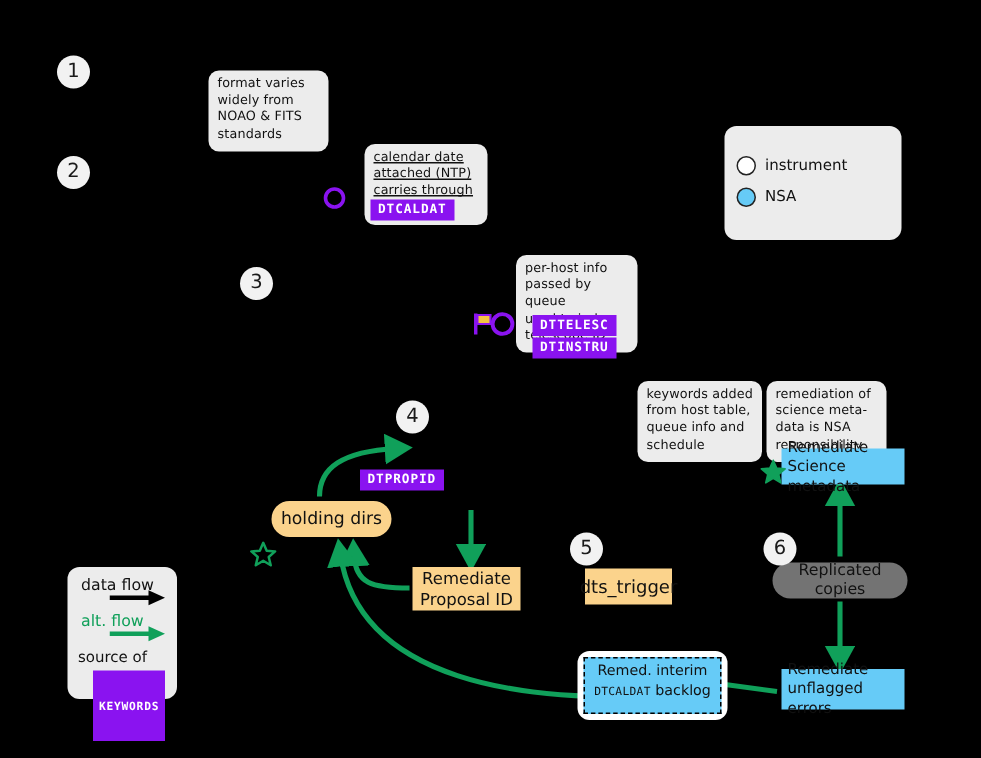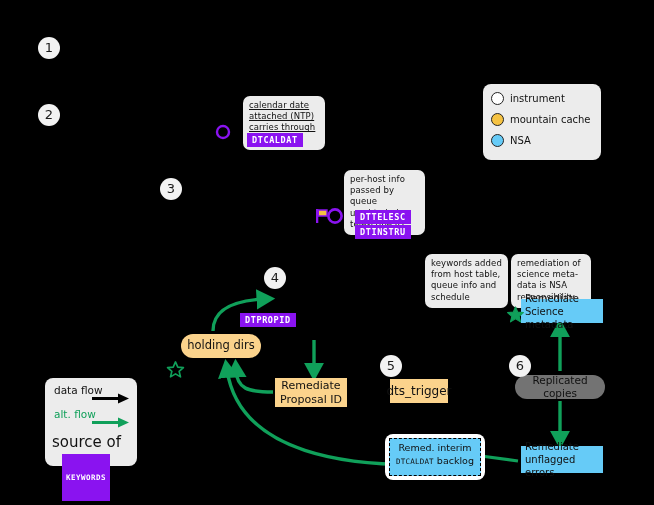--- a/index.html
+++ b/index.html
@@ -146,21 +146,21 @@
   }
 
   
   #color-key {
     position: absolute;
     left: 483px; top: 84px;
     width: 118px; height: 76px;
     background: #ececec;
     border-radius: 8px;
     z-index: 6;
-    padding: 4px 8px;
+    padding: 16px 8px;
     box-sizing: border-box;
     font-family: "DejaVu Sans", sans-serif;
   }
   .key-row {
     display: flex;
     align-items: center;
     height: 21px;
     font-size: 10px;
     color: #111111;
   }
@@ -169,39 +169,39 @@
     border-radius: 50%;
     border: 1.2px solid #222222;
     margin-right: 6px;
     flex: 0 0 auto;
   }
 
   
   #flow-key {
     position: absolute;
     left: 45px; top: 378px;
-    width: 92px; height: 88px;
+    width: 73px; height: 88px;
     background: #ececec;
     border-radius: 8px;
     z-index: 6;
     padding: 6px 7px;
     box-sizing: border-box;
     font-family: "DejaVu Sans", sans-serif;
   }
   .flow-row {
     position: relative;
     height: 24px;
     font-size: 10.5px;
     color: #111111;
   }
   .flow-row.alt { color: #10a05a; }
   .flow-row .lbl { position: absolute; left: 2px; top: 0; }
   .flow-row .arw { position: absolute; right: 0px; top: 9px; }
   .src-label {
-    font-size: 15px;
+    font-size: 10px;
     color: #111111;
     margin-top: 1px;
     display: block;
   }
   .kw-inline {
     display: inline-block;
     background: #8a13f0;
     color: #ffffff;
     font-family: "DejaVu Sans Mono", monospace;
     font-size: 7.5px;
@@ -242,20 +242,24 @@
     <path d="M560,371 L560,330" fill="none" stroke="#10a05a" stroke-width="3.4" marker-end="url(#grn-arrow)"></path>
   </svg>
 
   <div class="step-num" style="left:38px;  top:37px;">1</div>
   <div class="step-num" style="left:38px;  top:104px;">2</div>
   <div class="step-num" style="left:160px; top:178px;">3</div>
   <div class="step-num" style="left:264px; top:267px;">4</div>
   <div class="step-num" style="left:380px; top:355px;">5</div>
   <div class="step-num" style="left:509px; top:355px;">6</div>
 
+  <div class="note" style="left:139px; top:47px;  width:68px;">format varies
+widely from
+NOAO &amp; FITS
+standards</div>
   <div class="note" style="left:243px; top:96px;  width:70px;text-decoration:underline;">calendar date
 attached (NTP)
 carries through
 later steps</div>
   <div class="note" style="left:344px; top:170px; width:69px;">per-host info
 passed by queue
 used to index
 telescope ID</div>
   <div class="note" style="left:425px; top:254px; width:71px;">keywords added
 from host table,
@@ -326,24 +330,20 @@
       <div><span class="mono">DTCALDAT</span><span> backlog</span></div>
     </div>
   </div>
 
   <div id="color-key">
     <div class="key-row">
       <span class="key-dot" style="background:#ffffff;"></span>
       <span>instrument</span>
     </div>
     <div class="key-row">
-      <span class="key-dot" style="background:#f5c242;"></span>
-      <span>mountain cache</span>
-    </div>
-    <div class="key-row">
       <span class="key-dot" style="background:#66cbf7;"></span>
       <span>NSA</span>
     </div>
   </div>
 
   <div id="flow-key">
     <div class="flow-row">
       <span class="lbl">data flow</span>
       <span class="arw">
         <svg width="38" height="11" viewBox="0 0 38 11">

